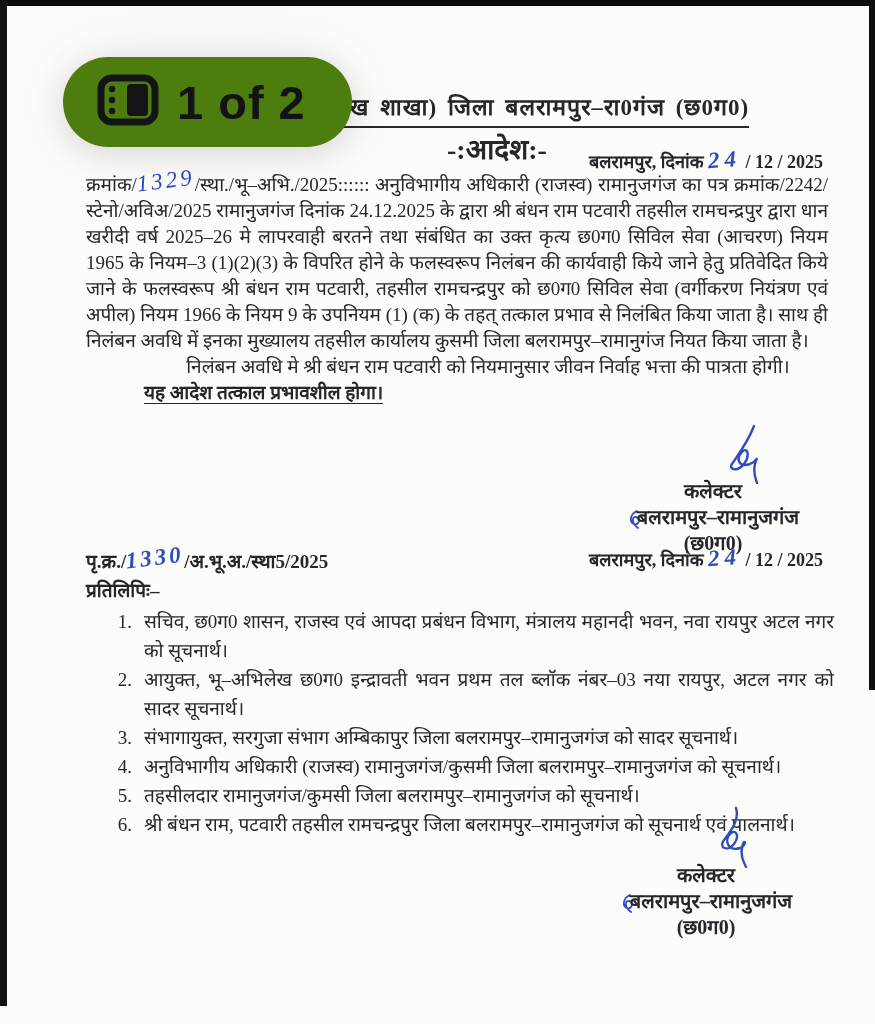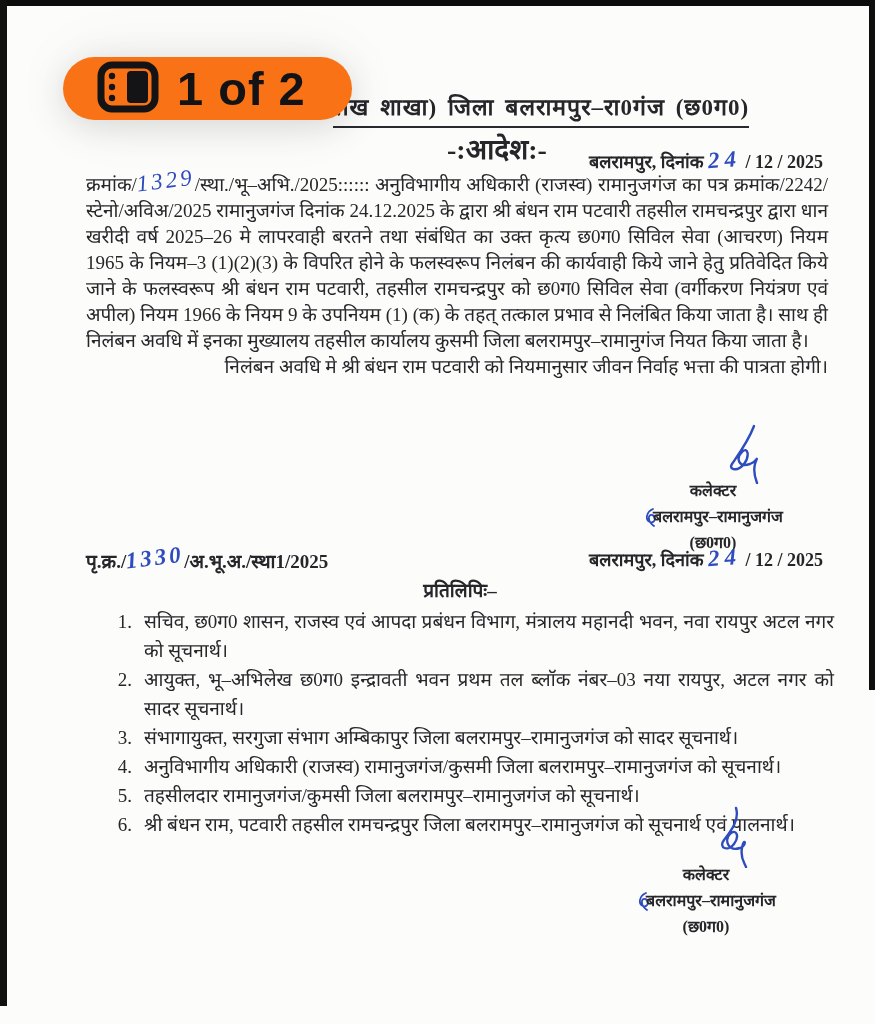--- a/index.html
+++ b/index.html
@@ -7,60 +7,60 @@
   body { background:#ffffff; font-family:"Liberation Serif","DejaVu Serif",serif; }
 
   .photo { position:relative; width:875px; height:1024px; background:#fcfcfb; }
 
   
   .edge-top   { position:absolute; left:0; top:0; width:875px; height:6px;  background:#0c0c0c; }
   .edge-left  { position:absolute; left:0; top:0; width:7px;  height:1006px; background:#111110; }
   .edge-right { position:absolute; right:0; top:0; width:6px; height:690px; background:#0e0e0e; }
 
   
-  .badge { position:absolute; left:63px; top:57px; width:289px; height:63px;
-           background:#f97316; border-radius:46px;
+  .badge { position:absolute; left:63px; top:57px; width:289px; height:90px;
+           background:#4d7c0f; border-radius:46px;
            box-shadow:0 6px 34px rgba(0,0,0,.13), 0 0 70px rgba(0,0,0,.05);
            display:flex; align-items:center; padding-left:34px; gap:18px; z-index:5; }
   .badge-label { font-family:"Liberation Sans","DejaVu Sans",sans-serif; font-weight:bold;
                  font-size:47px; color:#131316; letter-spacing:1px; }
 
   .doc { position:absolute; inset:0; color:#26262a; }
 
   .hdr { position:absolute; left:333px; top:90px; font-size:23px; font-weight:bold;
          letter-spacing:1px; border-bottom:2px solid #2a2a2e; padding-bottom:4px;
          word-spacing:4px; }
   .order-title { position:absolute; left:447px; top:129px; font-size:28px; font-weight:bold; }
   .date-line { position:absolute; font-size:18px; font-weight:bold; white-space:nowrap; }
   .date-top { right:52px; top:149px; }
   .date-mid { right:52px; top:547px; }
 
   .bodytext { position:absolute; left:86px; top:172px; width:742px;
               font-size:19px; line-height:26px; text-align:justify; }
-  .bodytext p.p2 { text-indent:62px; text-align:right; }
+  .bodytext p.p2 { text-indent:62px; text-align:center; }
   .order-eff { margin-left:58px; font-weight:bold; text-decoration:underline;
                text-underline-offset:4px; display:inline-block; }
 
   .hw { color:#2f4cbe; font-style:italic; display:inline-block;
         transform:rotate(-7deg) translateY(-3px);
         font-size:23px; letter-spacing:3px; line-height:0; }
   .hw.day { transform:rotate(-4deg) translateY(-1px); letter-spacing:5px; }
 
-  .sigblock { position:absolute; text-align:center; font-size:16px; line-height:26px;
+  .sigblock { position:absolute; text-align:center; font-size:20px; line-height:26px;
               font-weight:bold; }
   .sig1 { left:608px; top:424px; width:210px; }
   .sig2 { left:596px; top:806px; width:220px; }
   .sig-svg { display:block; margin:0 auto -6px 110px; }
   .stamp-svg { display:inline-block; vertical-align:-5px; margin-right:-6px; }
 
   .ref-line { position:absolute; left:86px; font-size:19px; font-weight:bold; white-space:nowrap; }
   .ref2 { top:548px; }
 
   .copies { position:absolute; left:86px; top:577px; width:748px; font-size:19px; }
-  .copies-label { font-weight:bold; margin-bottom:4px;text-align:center; }
+  .copies-label { font-weight:bold; margin-bottom:4px; }
   .copy-item { display:grid; grid-template-columns:58px 1fr; line-height:29px;
                text-align:justify; }
   .copy-item .num { text-align:right; padding-right:12px; }
 </style>
 </head>
 <body>
 
 <div class="photo">
 
   <div class="edge-top"></div>
@@ -90,20 +90,21 @@
       <span class="hw day">24</span>
       <span>/ 12 / 2025</span>
     </div>
 
     <div class="bodytext">
       <p class="p1">
         <span>क्रमांक/</span><span class="hw">1329</span><span>/स्था./भू–अभि./2025::::::</span>
         <span>अनुविभागीय अधिकारी (राजस्व) रामानुजगंज का पत्र क्रमांक/2242/स्टेनो/अविअ/2025 रामानुजगंज दिनांक 24.12.2025 के द्वारा श्री बंधन राम पटवारी तहसील रामचन्द्रपुर द्वारा धान खरीदी वर्ष 2025–26 मे लापरवाही बरतने तथा संबंधित का उक्त कृत्य छ0ग0 सिविल सेवा (आचरण) नियम 1965 के नियम–3 (1)(2)(3) के विपरित होने के फलस्वरूप निलंबन की कार्यवाही किये जाने हेतु प्रतिवेदित किये जाने के फलस्वरूप श्री बंधन राम पटवारी, तहसील रामचन्द्रपुर को छ0ग0 सिविल सेवा (वर्गीकरण नियंत्रण एवं अपील) नियम 1966 के नियम 9 के उपनियम (1) (क) के तहत् तत्काल प्रभाव से निलंबित किया जाता है। साथ ही निलंबन अवधि में इनका मुख्यालय तहसील कार्यालय कुसमी जिला बलरामपुर–रामानुगंज नियत किया जाता है।</span>
       </p>
       <p class="p2">निलंबन अवधि मे श्री बंधन राम पटवारी को नियमानुसार जीवन निर्वाह भत्ता की पात्रता होगी।</p>
+      <p><span class="order-eff">यह आदेश तत्काल प्रभावशील होगा।</span></p>
     </div>
 
     <div class="sigblock sig1">
       <svg class="sig-svg" width="58" height="60" viewBox="0 0 58 60">
         <path d="M36 2 C 30 18, 18 34, 14 40 C 10 46, 20 48, 26 40 C 32 32, 30 22, 24 28 C 18 34, 20 44, 32 40 C 40 37, 40 30, 37 40 C 35 48, 37 54, 39 59" fill="none" stroke="#2f4cbe" stroke-width="2.4" stroke-linecap="round"></path>
       </svg>
       <div>कलेक्टर</div>
       <div>
         <svg class="stamp-svg" width="16" height="20" viewBox="0 0 16 20">
           <path d="M10 2 C 3 5, 2 13, 7 15 C 12 17, 14 9, 9 8 C 5 7, 4 14, 11 19" fill="none" stroke="#2f4cbe" stroke-width="1.8" stroke-linecap="round"></path>
@@ -112,21 +113,21 @@
       <div>(छ0ग0)</div>
     </div>
 
     <div class="date-line date-mid">
       <span>बलरामपुर, दिनांक</span>
       <span class="hw day">24</span>
       <span>/ 12 / 2025</span>
     </div>
 
     <div class="ref-line ref2">
-      <span>पृ.क्र./</span><span class="hw">1330</span><span>/अ.भू.अ./स्था1/2025</span>
+      <span>पृ.क्र./</span><span class="hw">1330</span><span>/अ.भू.अ./स्था5/2025</span>
     </div>
 
     <div class="copies">
       <div class="copies-label">प्रतिलिपिः–</div>
       <div class="copy-item">
         <span class="num">1.</span>
         <span>सचिव, छ0ग0 शासन, राजस्व एवं आपदा प्रबंधन विभाग, मंत्रालय महानदी भवन, नवा रायपुर अटल नगर को सूचनार्थ।</span>
       </div>
       <div class="copy-item">
         <span class="num">2.</span>

